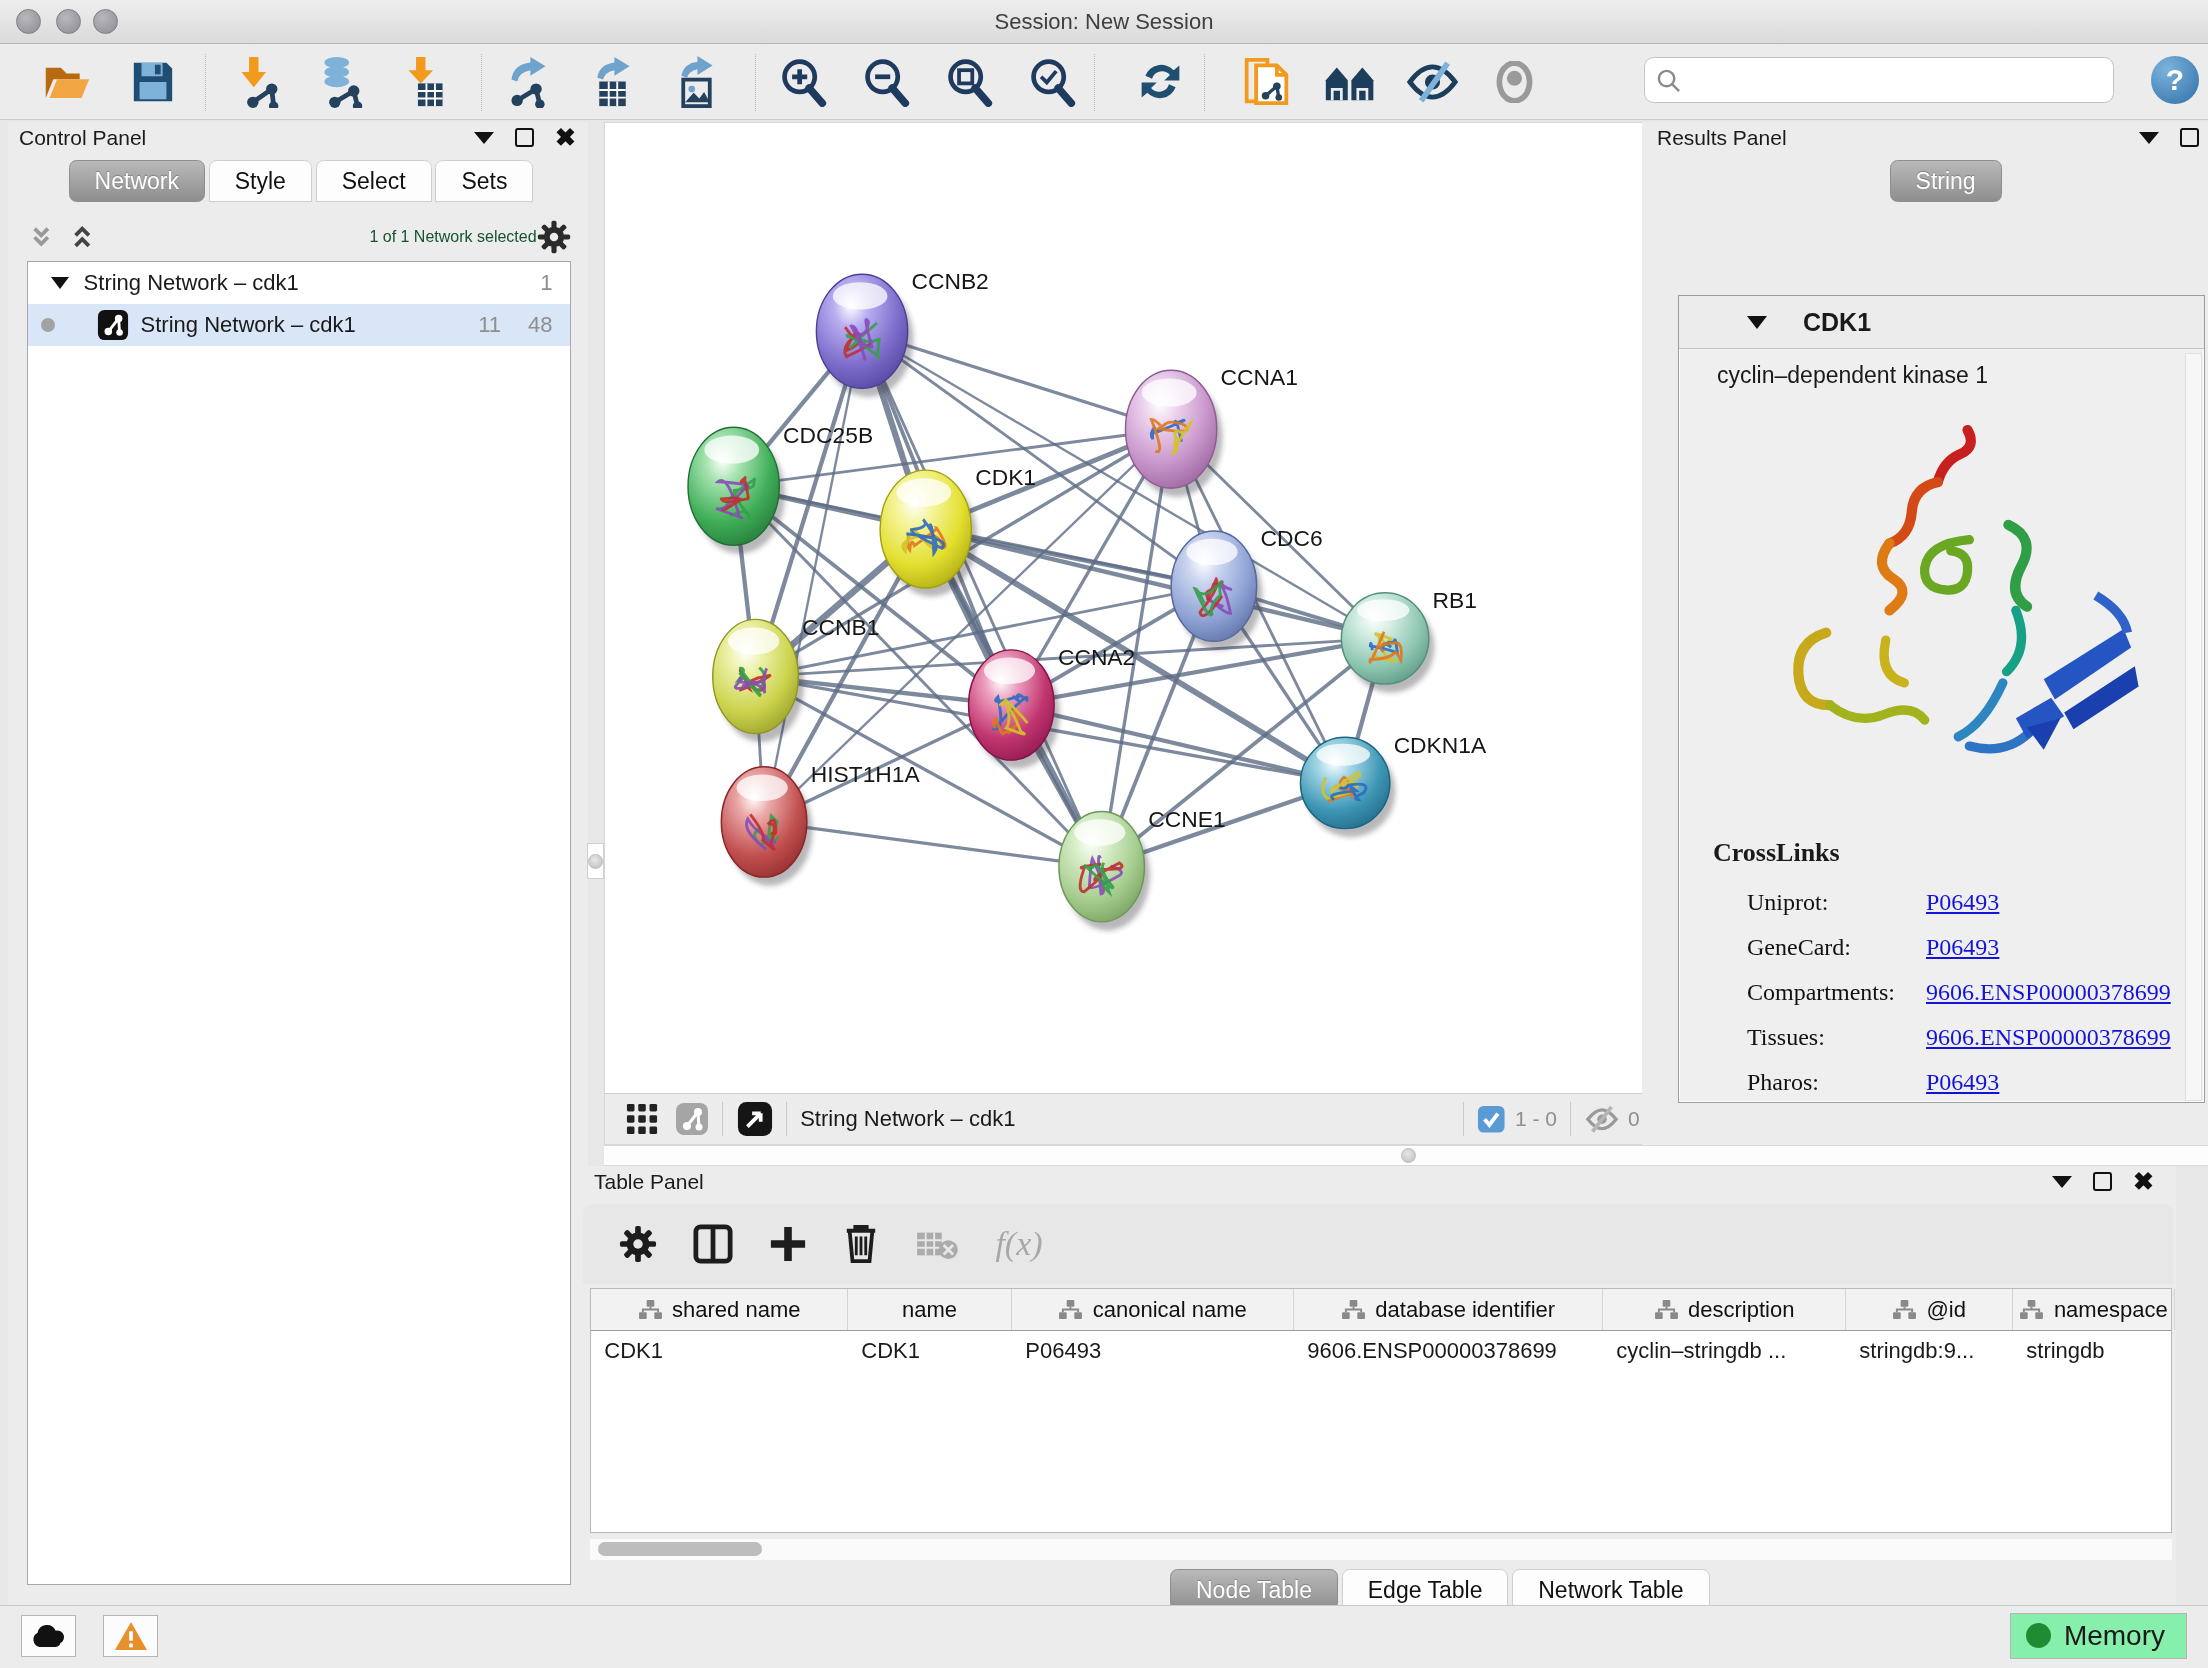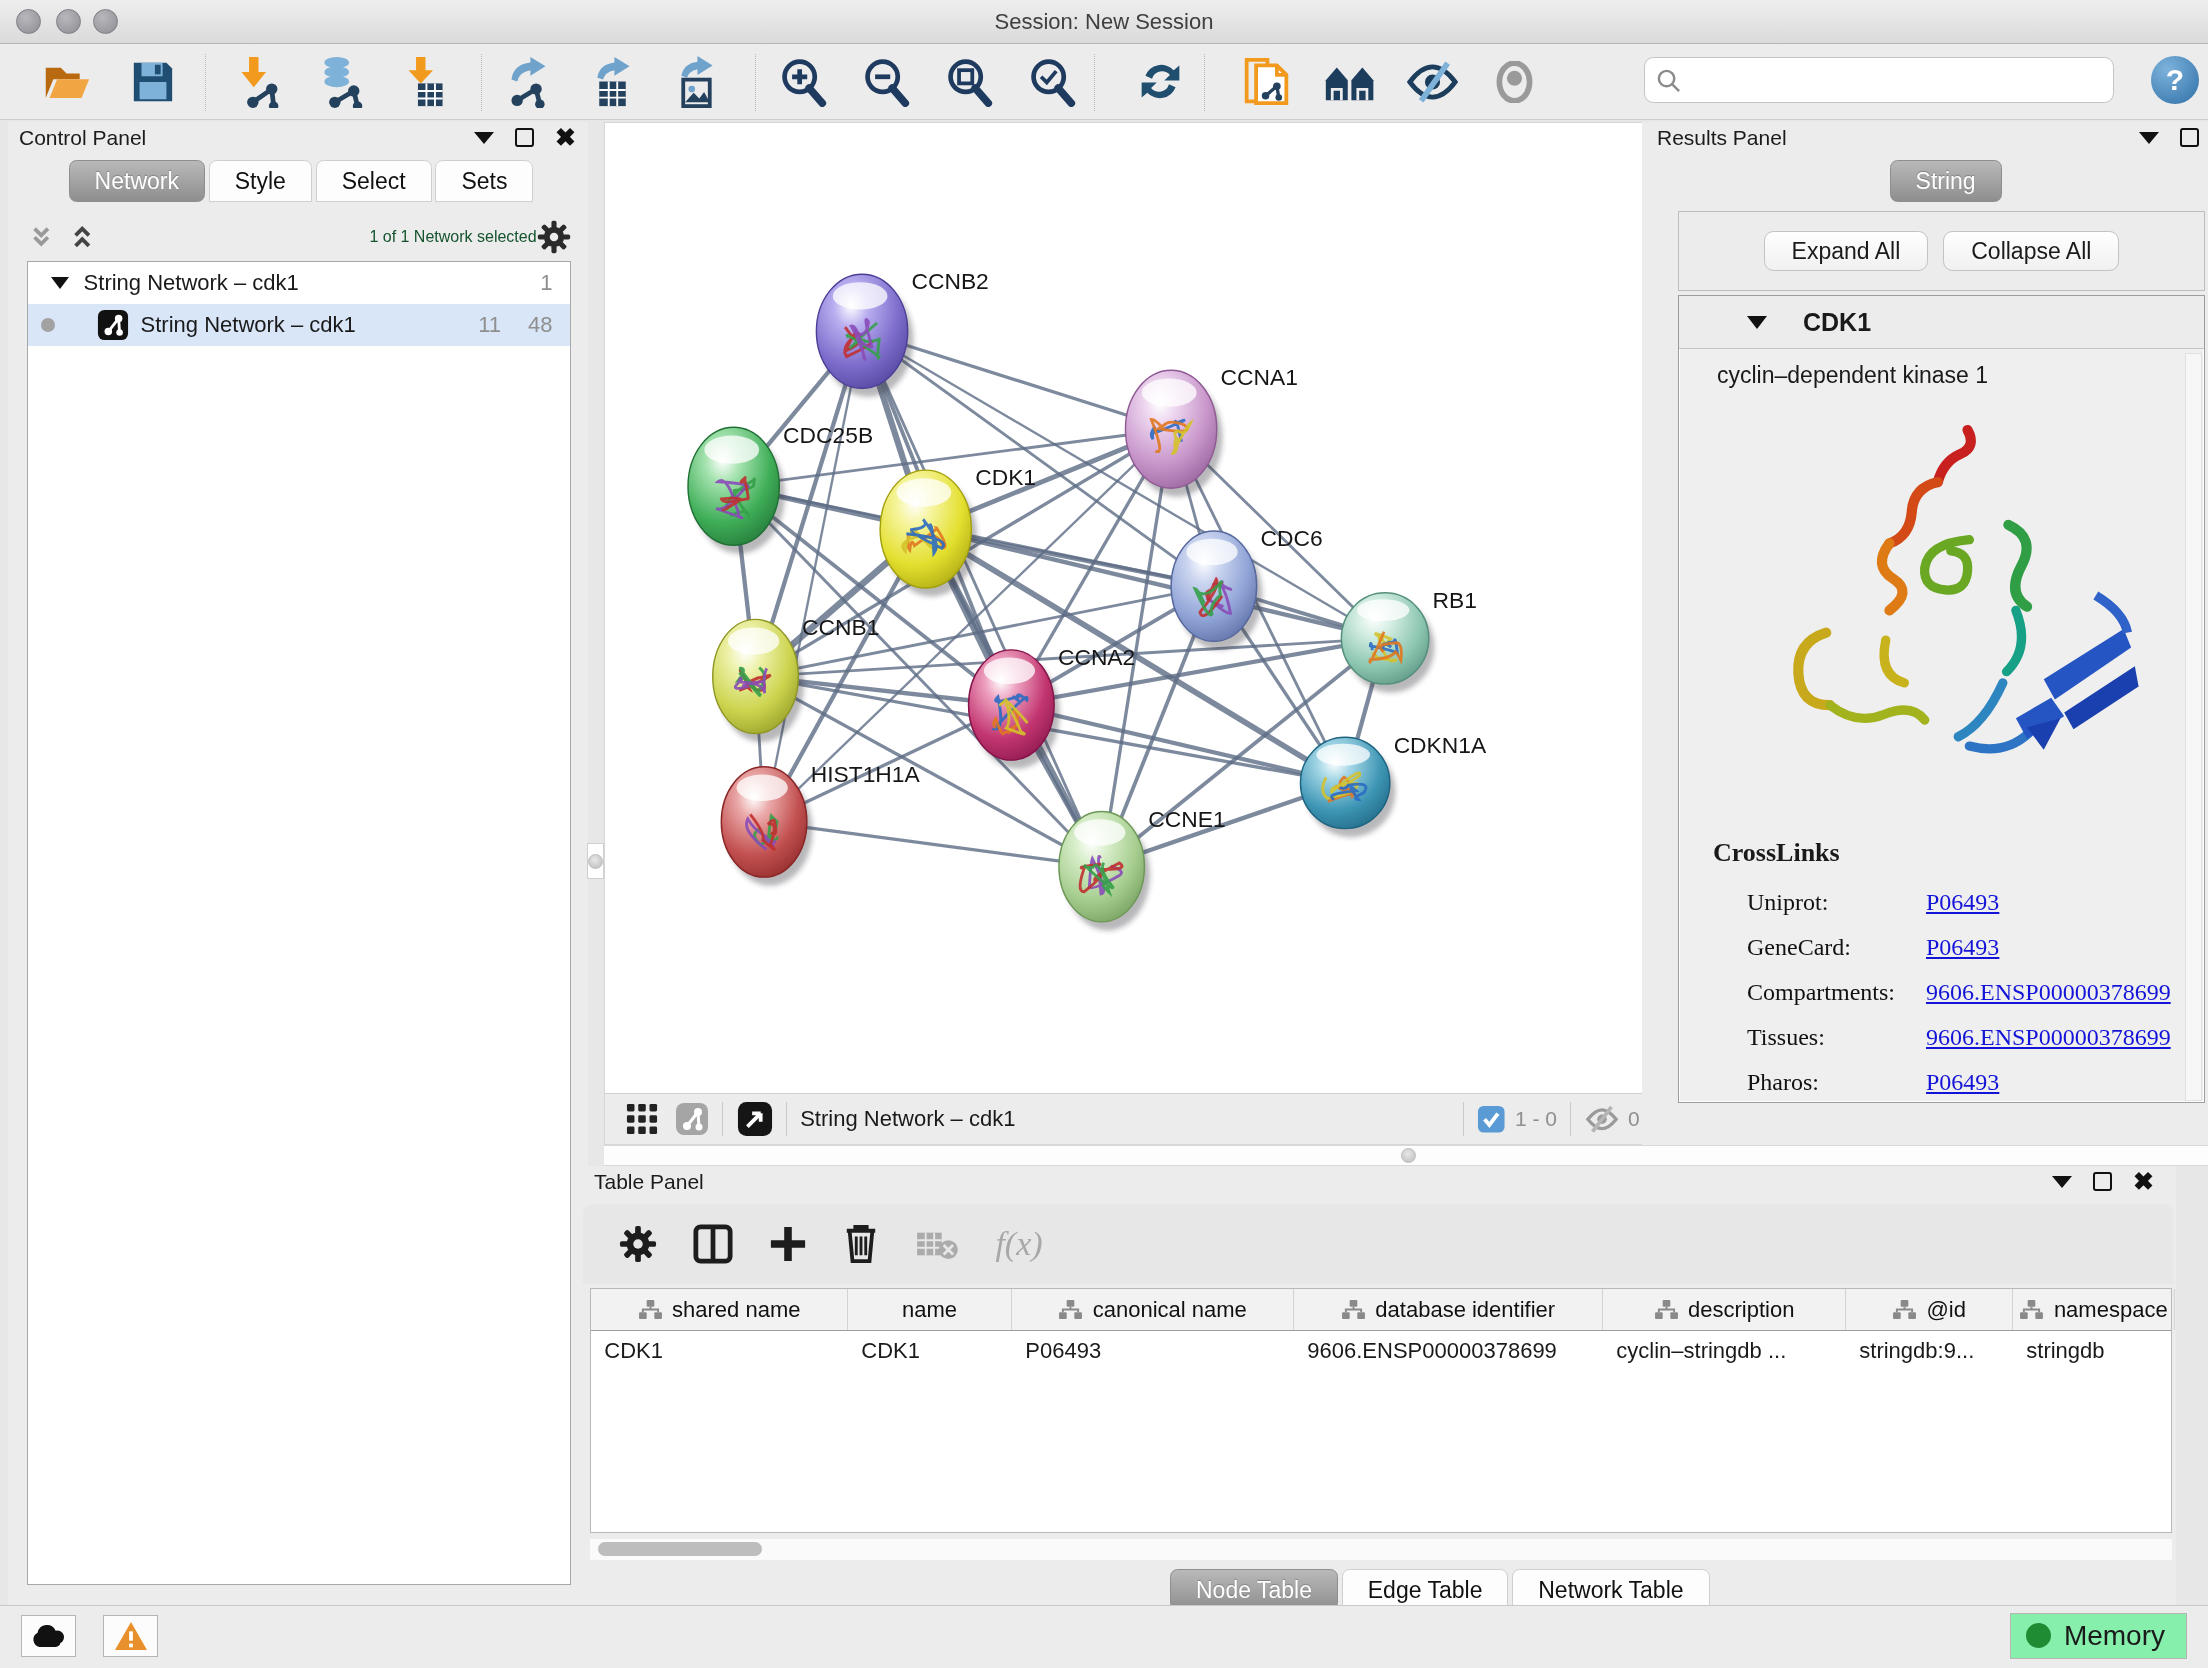--- a/index.html
+++ b/index.html
@@ -634,24 +634,20 @@
       <span class="panel-title">Results Panel</span>
       <span class="pctrl">
         <span class="caret"></span>
         <span class="float-box"></span>
         <span class="xmark">✖</span>
       </span>
     </div>
     <div class="abs" style="left:0; top:38px; width:611px; text-align:center;">
       <span class="tab sel">String</span>
     </div>
-    <div id="rp-buttons-box">
-      <span class="rp-btn">Expand All</span>
-      <span class="rp-btn">Collapse All</span>
-    </div>
     <div id="rp-box">
       <div id="rp-entry-head">
         <span style="margin-left:68px; width:0; height:0; border-left:10.5px solid transparent; border-right:10.5px solid transparent; border-top:13.3px solid #111;"></span>
         <span style="margin-left:36px; font-size:25px; font-weight:bold;">CDK1</span>
       </div>
       <div style="padding:13.3px 0 0 38px; font-size:23px;">cyclin–dependent kinase 1</div>
 
       <svg width="409" height="409" viewBox="0 0 440 440" style="display:block; margin:15px auto 0 auto;">
         <g fill="none" stroke-linecap="round">
           <path d="M248 28 q10 18 -8 26 t-24 30" stroke="#c81f1f" stroke-width="11"></path>

